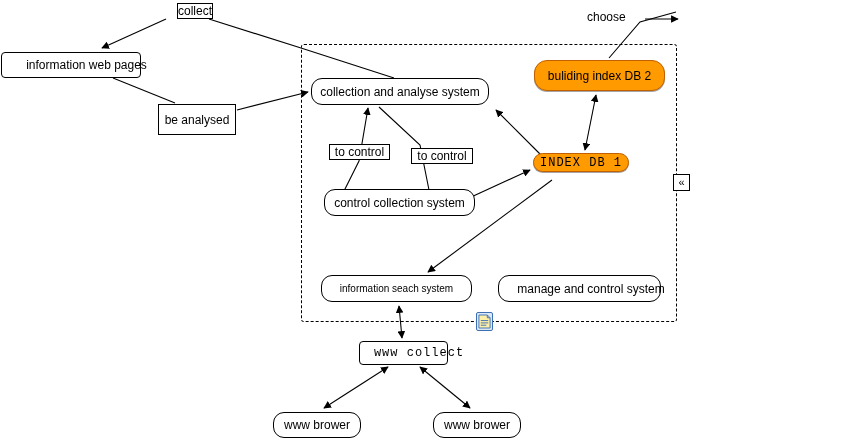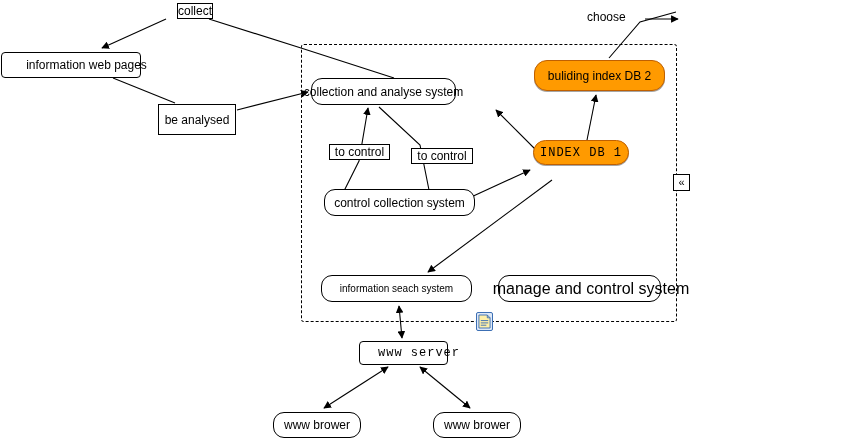--- a/index.html
+++ b/index.html
@@ -197,46 +197,46 @@
         <line x1="3" y1="12" x2="9" y2="12"></line>
       </g>
     </svg>
   </div>
 
   <div class="node rect" id="n-information_web_pages" style="left: 1px; top: 52px; width: 140px; height: 26px; font-size: 12px;">
     <span class="lbl">information web pages</span>
   </div>
 
 
-  <div class="node round" id="n-collection_and_analyse_system" style="left: 311px; top: 78px; width: 145px; height: 27px; font-size: 12px;">
+  <div class="node round" id="n-collection_and_analyse_system" style="left: 311px; top: 78px; width: 178px; height: 27px; font-size: 12px;">
     <span class="lbl">collection and analyse system</span>
   </div>
 
   <div class="node pill db" id="n-building_index_db_2" style="left: 534px; top: 60px; width: 131px; height: 31px; font-size: 12px; background: rgb(255, 154, 0); border-color: rgb(192, 96, 0);">
     <span class="lbl">buliding index DB 2</span>
   </div>
 
-  <div class="node pill db mono" id="n-index_db_1" style="left: 533px; top: 140px; width: 96px; height: 25px; font-size: 12px; background: rgb(255, 154, 0); border-color: rgb(192, 96, 0);">
+  <div class="node pill db mono" id="n-index_db_1" style="left: 533px; top: 153px; width: 96px; height: 19px; font-size: 12px; background: rgb(255, 154, 0); border-color: rgb(192, 96, 0);">
     <span class="lbl">INDEX  DB 1</span>
   </div>
 
   <div class="node round" id="n-control_collection_system" style="left: 324px; top: 189px; width: 151px; height: 27px; font-size: 12px;">
     <span class="lbl">control collection system</span>
   </div>
 
   <div class="node round" id="n-information_search_system" style="left: 321px; top: 275px; width: 151px; height: 27px; font-size: 10px;">
     <span class="lbl">information seach system</span>
   </div>
 
-  <div class="node round" id="n-manage_and_control_system" style="left: 498px; top: 275px; width: 163px; height: 27px; font-size: 16px; padding-left: 23px;">
+  <div class="node round" id="n-manage_and_control_system" style="left: 498px; top: 275px; width: 163px; height: 27px; font-size: 12px; padding-left: 23px;">
     <span class="lbl">manage and control system</span>
   </div>
 
   <div class="node rect mono" id="n-www_server" style="left: 359px; top: 341px; width: 89px; height: 24px; font-size: 12px;">
-    <span class="lbl">www server</span>
+    <span class="lbl">www collect</span>
   </div>
 
   <div class="node round" id="n-www_brower_left" style="left: 273px; top: 412px; width: 88px; height: 26px; font-size: 12px;">
     <span class="lbl">www brower</span>
   </div>
 
   <div class="node round" id="n-www_brower_right" style="left: 433px; top: 412px; width: 88px; height: 26px; font-size: 12px;">
     <span class="lbl">www brower</span>
   </div>
 

